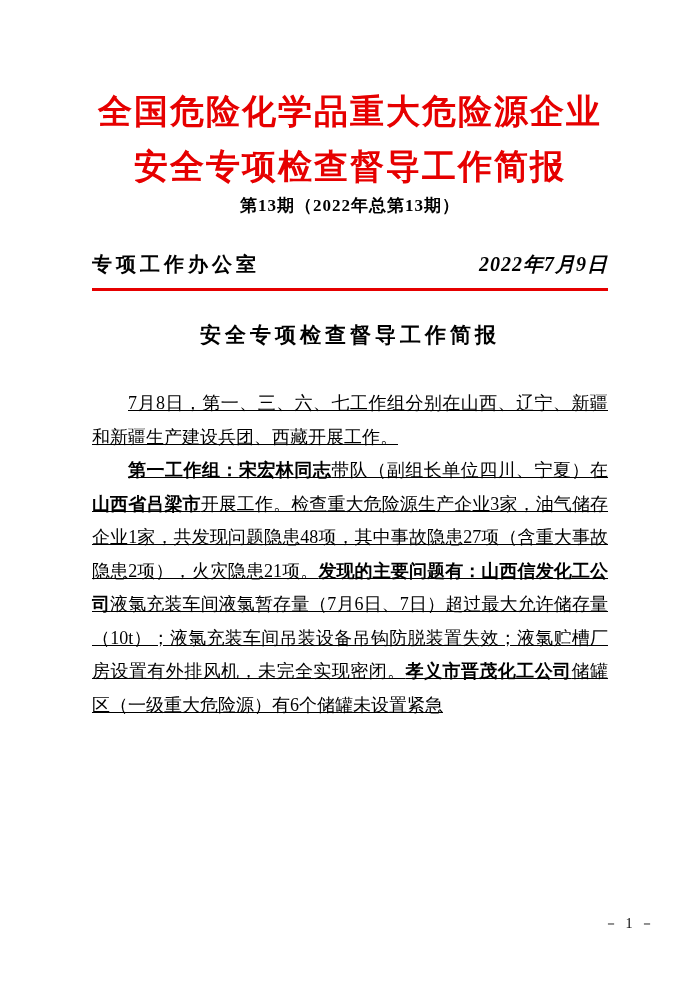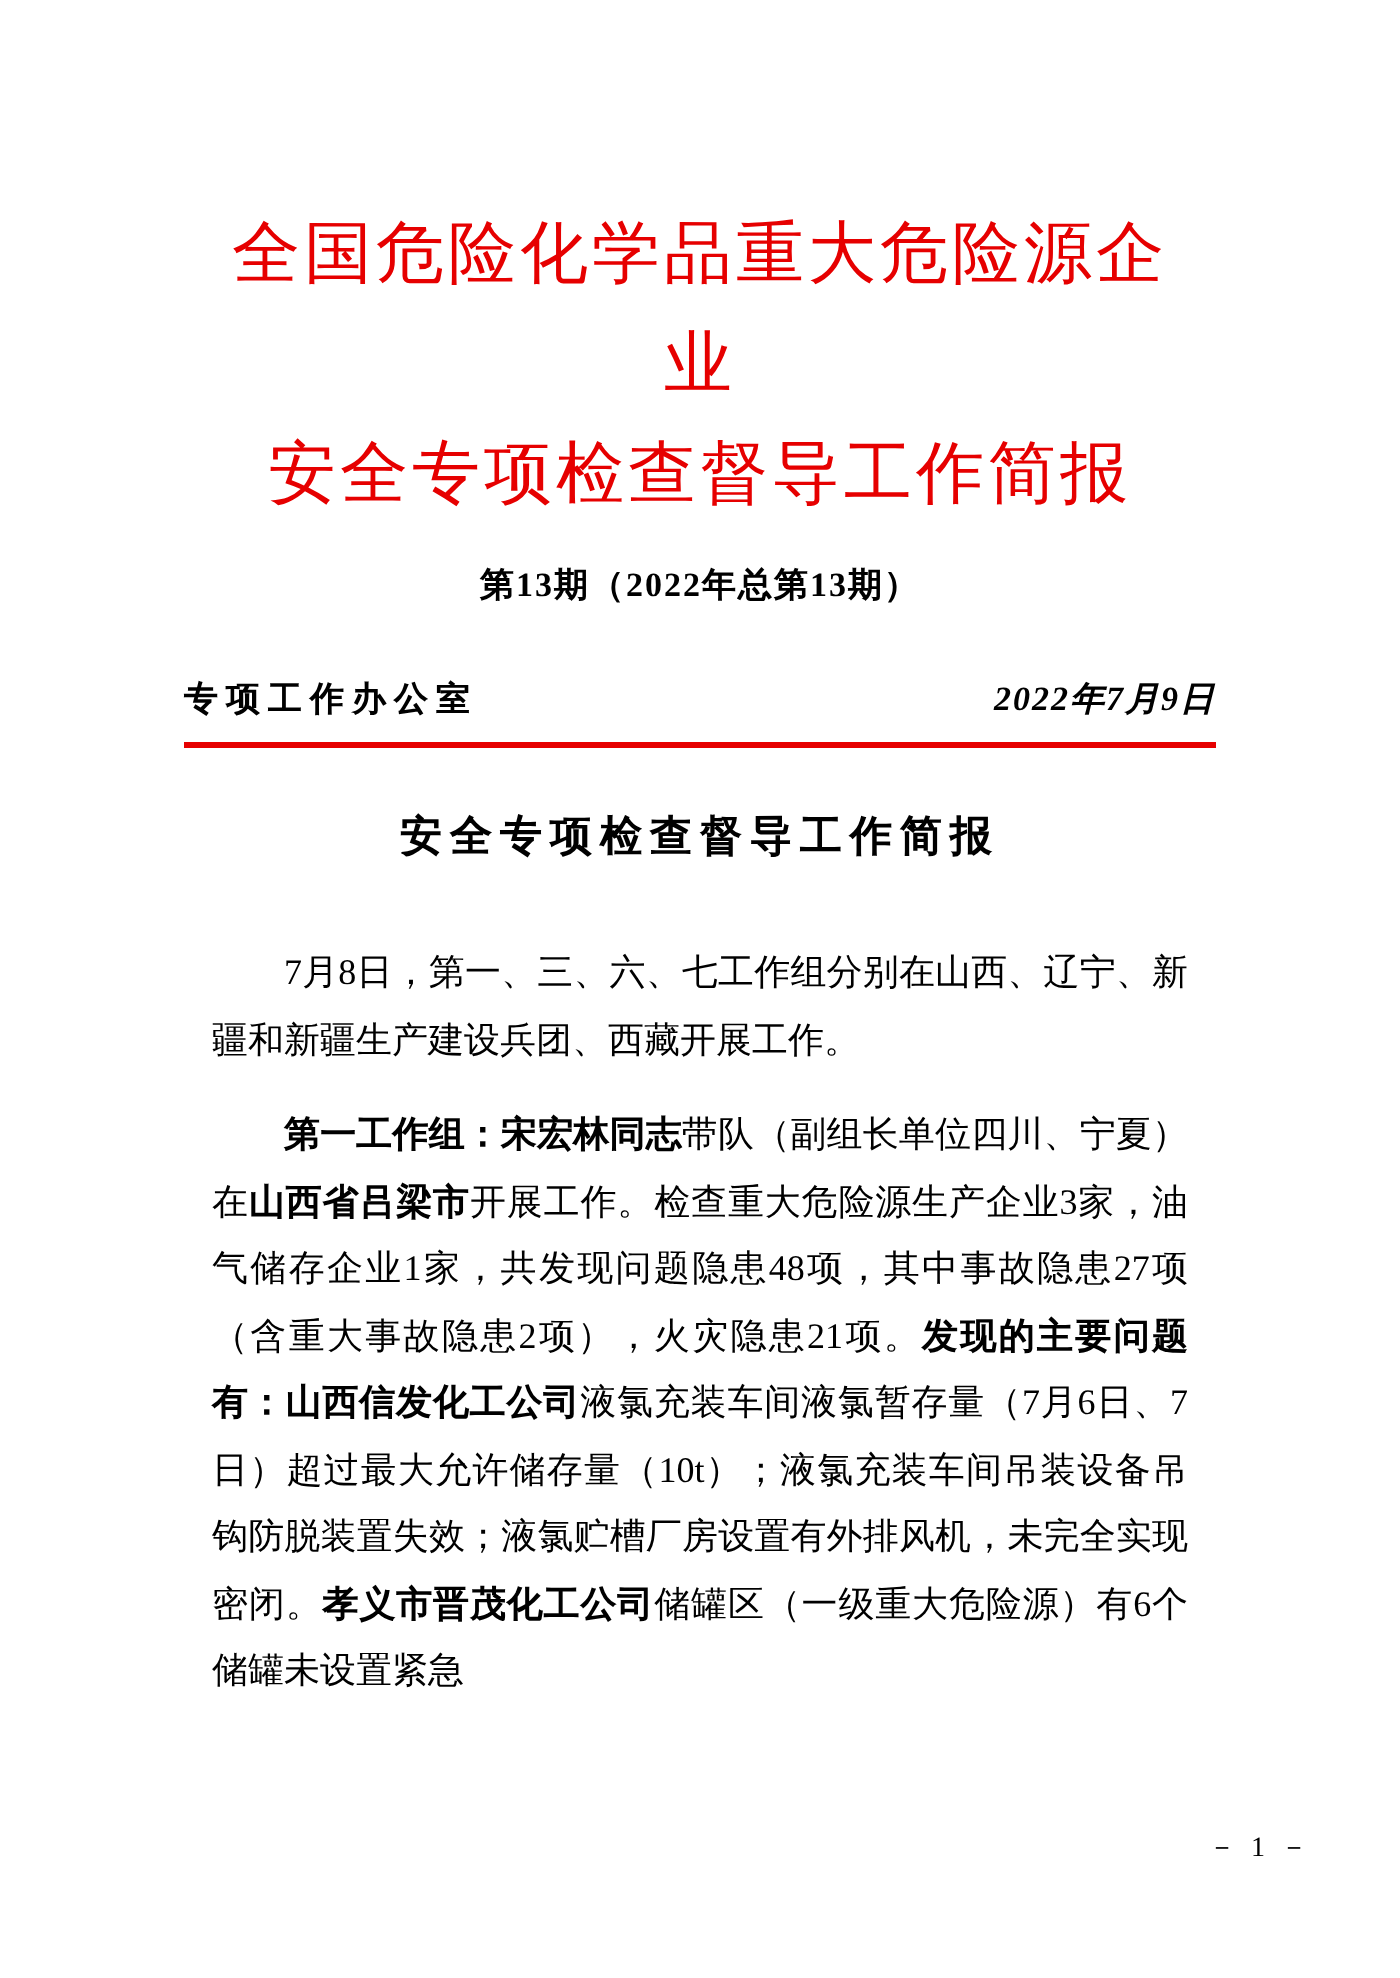--- a/index.html
+++ b/index.html
@@ -15,41 +15,41 @@
     box-sizing: border-box;
     font-family: "Liberation Serif", "DejaVu Serif", serif;
     color: #000000;
     overflow: hidden;
     margin: 0 auto;
   }
   .inner {
     padding: 0 92px;
   }
   .doc-title {
-    margin: 16px;
+    margin: 0;
     padding-top: 84px;
     text-align: center;
     color: #e60000;
-    font-weight: normal;
+    font-weight: bold;
     font-size: 34px;
     line-height: 55px;
     letter-spacing: 2px;
   }
   .issue-info {
     text-align: center;
     font-size: 17px;
     font-weight: bold;
     letter-spacing: 1px;
   }
   .office-row {
     display: flex;
     justify-content: space-between;
     align-items: baseline;
     margin-top: 34px;
-    font-size: 17px;
+    font-size: 20px;
     font-weight: bold;
   }
   .office-name {
     letter-spacing: 4px;
   }
   .doc-date {
     letter-spacing: 1px;
     font-style: italic;
   }
   .divider {
@@ -63,22 +63,23 @@
     letter-spacing: 4px;
     margin-top: 30px;
   }
   .body-text {
     margin-top: 38px;
     font-size: 18px;
     line-height: 33.5px;
     text-align: justify;
   }
   .body-text p {
-    margin: 14px;
+    margin: 0;
     text-indent: 2em;
+    text-decoration: underline;
   }
   .r { font-weight: normal; }
   .b { font-weight: bold; }
   .page-num {
     position: absolute;
     right: 44px;
     bottom: 56px;
     font-size: 14px;
     letter-spacing: 2px;
   }

